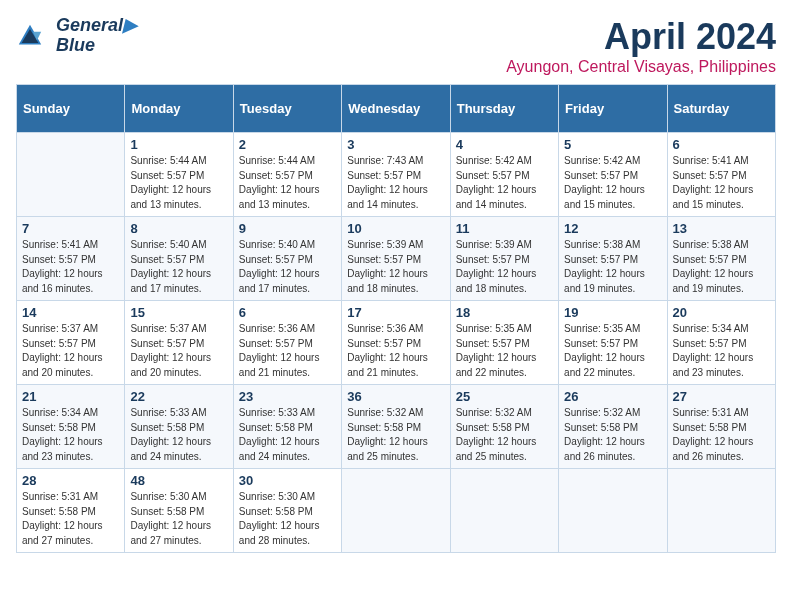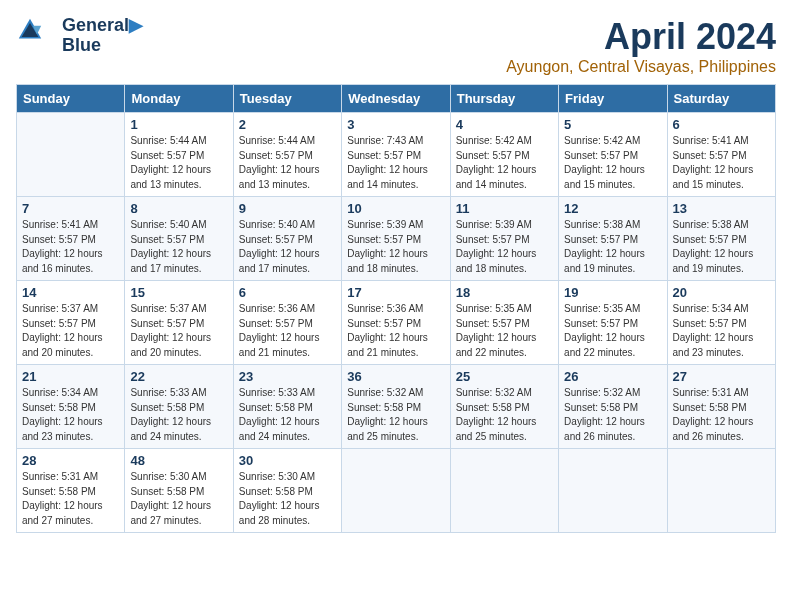--- a/index.html
+++ b/index.html
@@ -11,21 +11,23 @@
       padding: 16px;
     }
     .header-area {
       display: flex;
       justify-content: space-between;
       align-items: flex-start;
       margin-bottom: 8px;
     }
     .logo {
       display: flex;
-      gap: 18px;
+      align-items: center;
+      gap: 12px;
+      font-style: italic;
     }
     .logo-text {
       font-size: 18px;
       font-weight: bold;
       color: #1a3a5c;
       line-height: 1.1;
     }
     .logo-text span {
       color: #2e7ec2;
     }
@@ -37,33 +39,33 @@
       text-align: right;
       margin-left: 38px;
     }
     .month-title {
       font-size: 36px;
       font-weight: bold;
       color: #1a3a5c;
     }
     .subtitle {
       font-size: 16px;
-      color: #a16207;
+      color: #be185d;
     }
     table {
       width: 100%;
       border-collapse: collapse;
       font-size: 11px;
     }
     thead tr th {
       background-color: #2e6da4;
       color: #fff;
       font-weight: bold;
       font-size: 13px;
-      padding: 6px 6px;
+      padding: 16px 6px;
       text-align: left;
       border: 1px solid #c8d8e8;
     }
     tbody tr td {
       vertical-align: top;
       border: 1px solid #c8d8e8;
       padding: 4px 5px;
       min-height: 70px;
       background: #fff;
       width: 108px;

